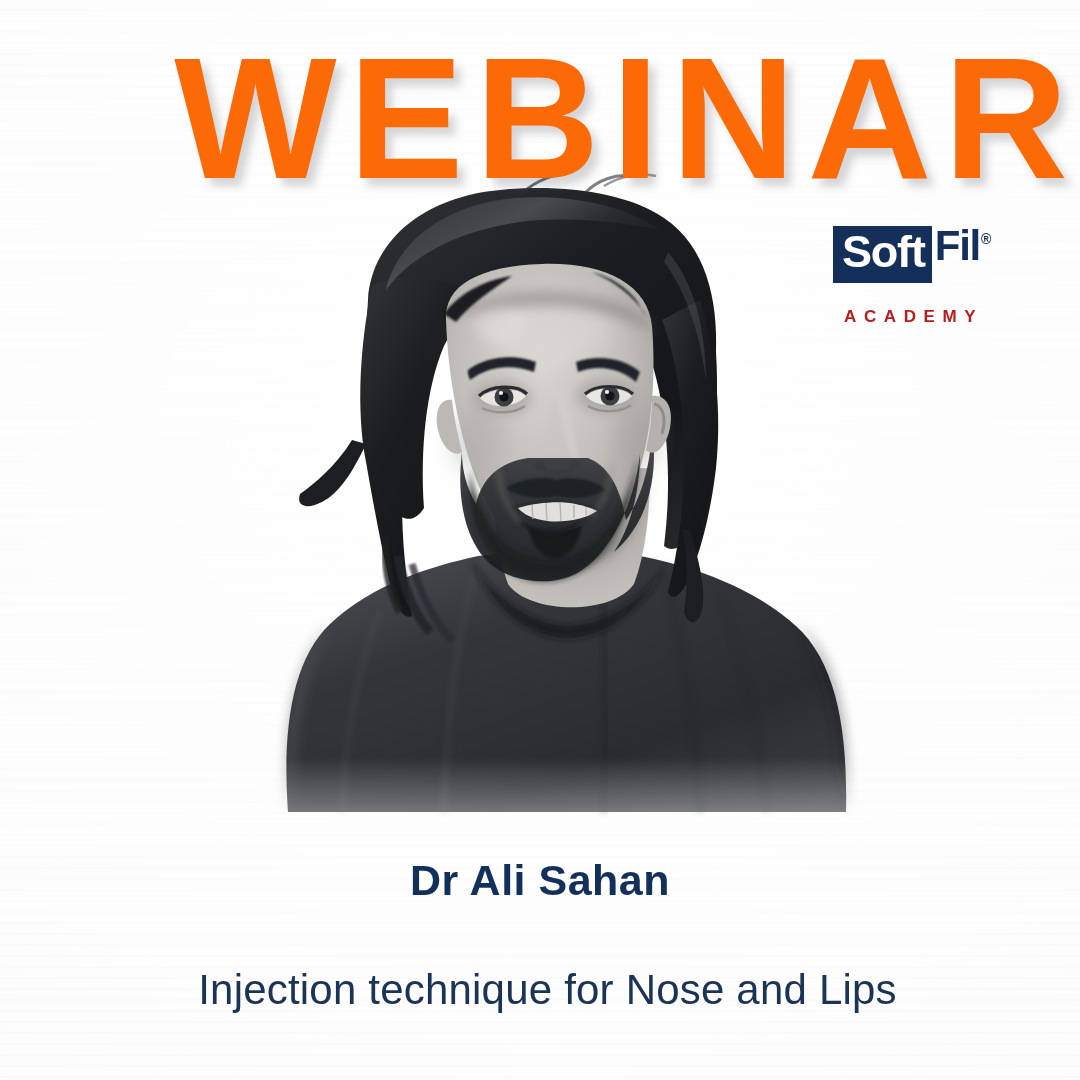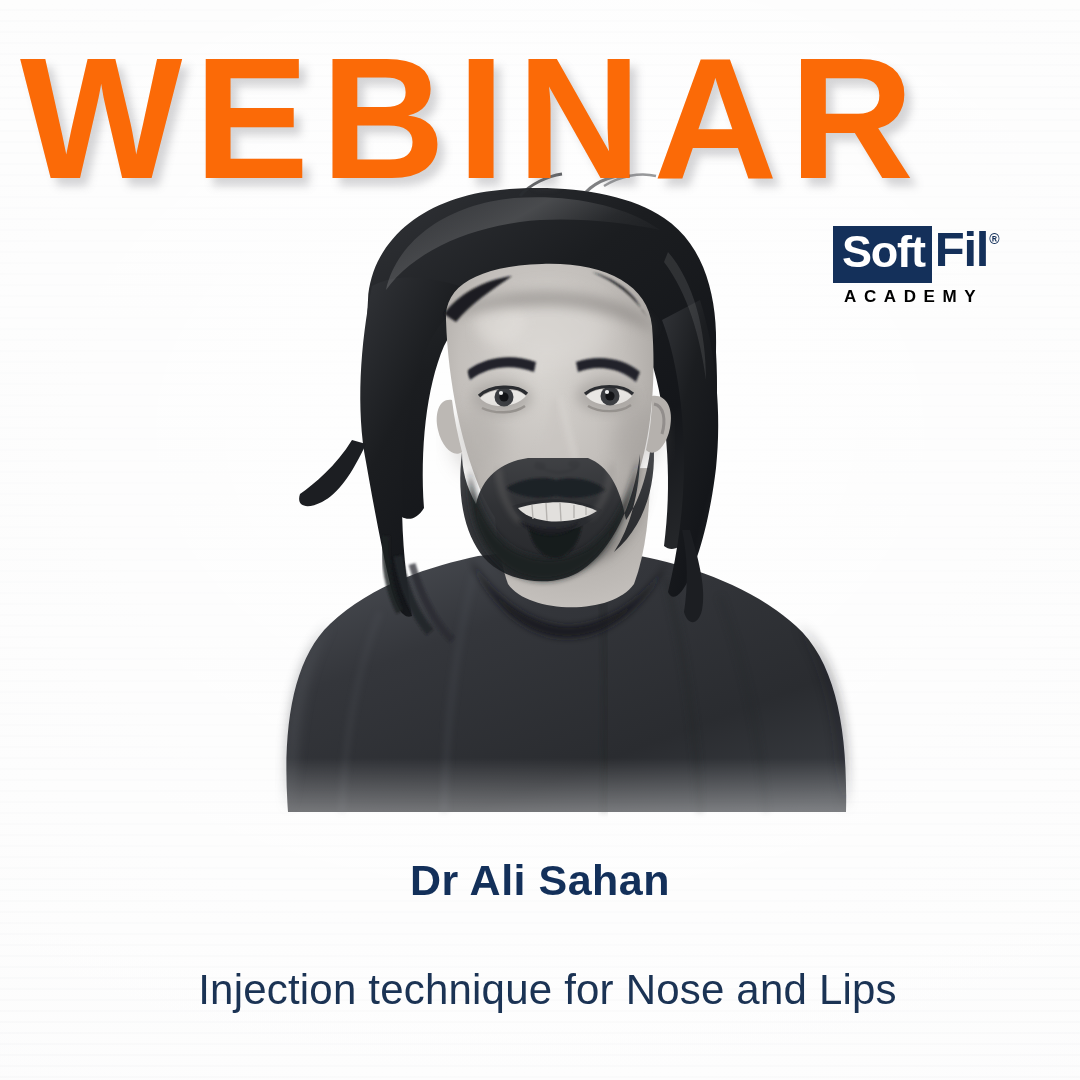--- a/index.html
+++ b/index.html
@@ -44,21 +44,21 @@
     inset: 0;
     background: radial-gradient(130% 95% at 50% 40%, rgba(255,255,255,.95) 0%, rgba(255,255,255,.55) 55%, rgba(244,244,246,.25) 100%);
   }
 
   
   .headline {
     position: absolute;
     left: 0;
     right: 0;
     top: 32px;
-    text-align: left;
+    text-align: right;
     font-size: 172px;
     line-height: 1;
     font-weight: bold;
     letter-spacing: 12px;
     color: #FB6A07;
     text-shadow: 7px 8px 9px rgba(120,120,125,0.30);
     z-index: 6;
     white-space: nowrap;
     padding-left: 20px;
     -webkit-font-smoothing: antialiased;
@@ -89,43 +89,43 @@
     color: #ffffff;
     font-size: 45px;
     font-weight: bold;
     line-height: 1;
     letter-spacing: -1.2px;
     position: relative;
     top: -1px;
   }
   .logo-fil {
     color: #14305A;
-    font-size: 49px;
+    font-size: 42px;
     font-weight: bold;
     line-height: 1;
     letter-spacing: -1.2px;
     padding-left: 3px;
     position: relative;
     top: -1px;
   }
   .logo-reg {
     color: #14305A;
     font-size: 14px;
     font-weight: bold;
     line-height: 1;
     align-self: flex-start;
     padding-top: 6px;
     padding-left: 1px;
   }
   .logo-academy {
-    color: #000000;
+    color: #b91c1c;
     font-size: 17px;
     font-weight: bold;
     letter-spacing: 7.6px;
-    margin-top: 4px;
+    margin-top: 24px;
     padding-left: 11px;
   }
 
   
   .portrait {
     position: absolute;
     left: 0;
     top: 0;
     width: 1080px;
     height: 1080px;

